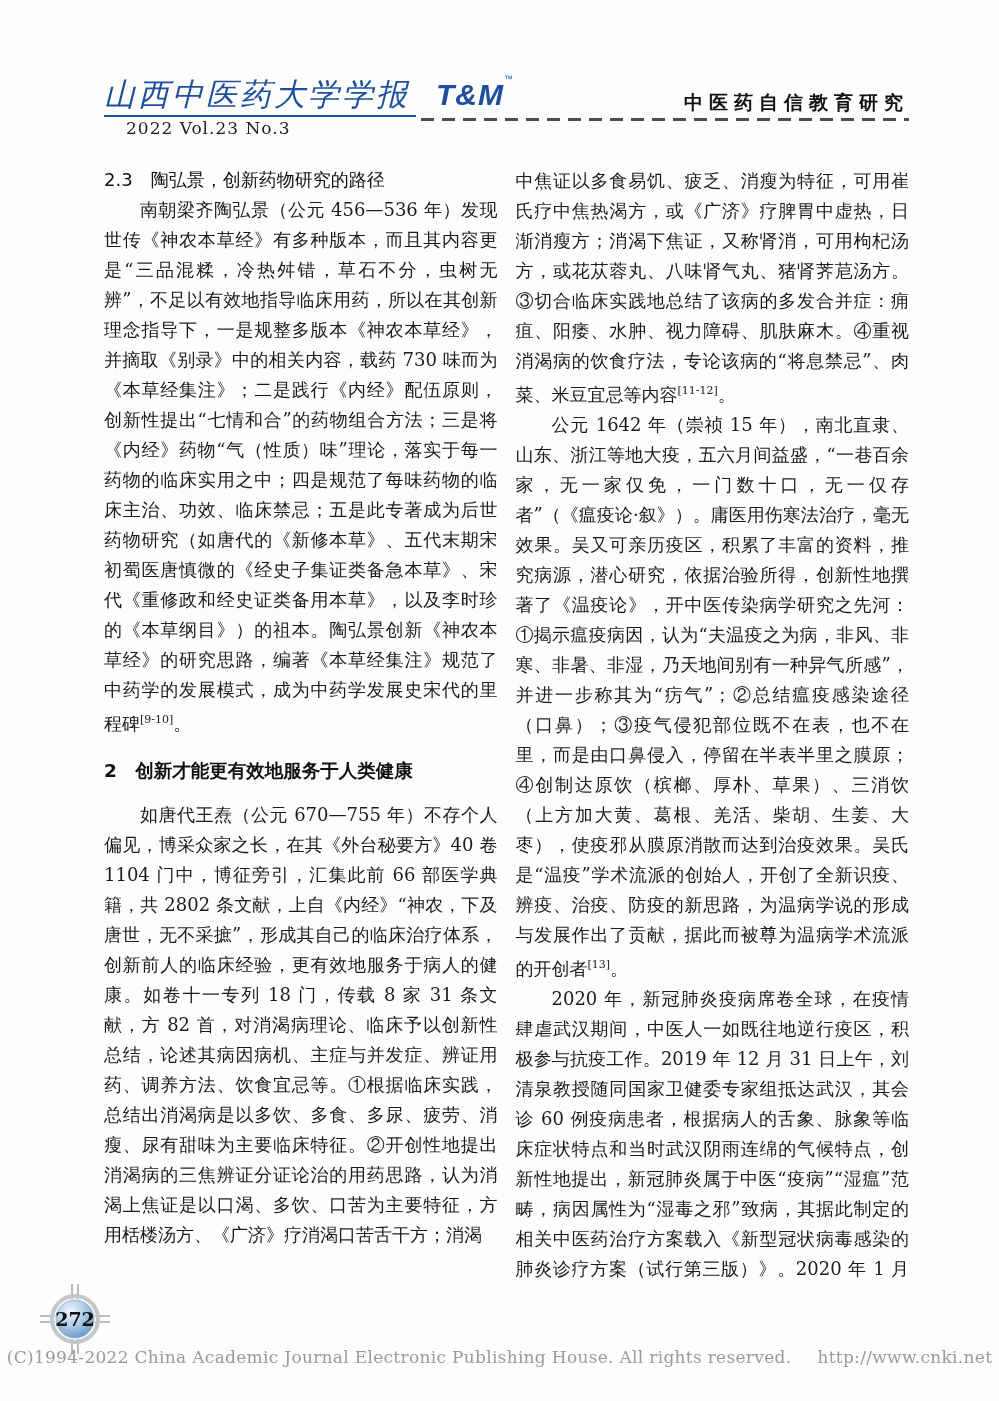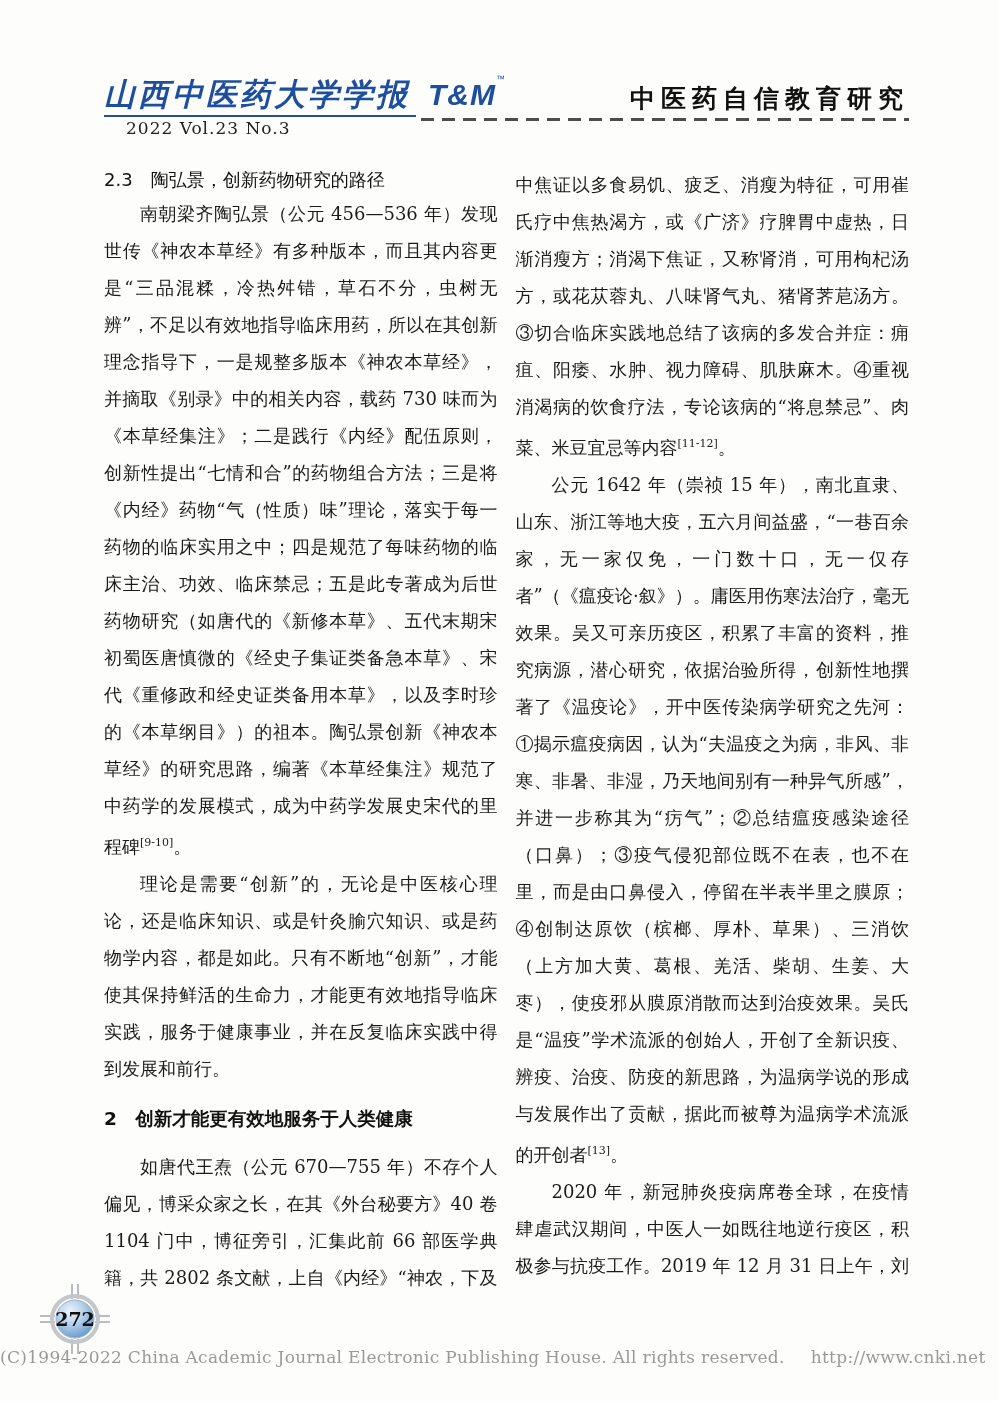--- a/index.html
+++ b/index.html
@@ -12,74 +12,74 @@
     background: #fdfdfb;
     overflow: hidden;
     font-family: "DejaVu Serif", "Liberation Serif", serif;
     color: #1b1b1b;
   }
 
   
   .header { position: absolute; top: 74px; left: 104px; right: 90px; height: 70px; }
   .logo-row { position: absolute; left: 0; top: 0; white-space: nowrap; }
   .logo-cn {
-    font-size: 31px; font-weight: bold; font-style: italic;
+    font-size: 31px; font-weight: normal; font-style: italic;
     color: #1d4f9e; letter-spacing: 3px;
     border-bottom: 2px solid #1d4f9e; padding: 0 6px 3px 0;
   }
-  .logo-tm-wrap { color: #1d4f9e; margin-left: 12px; }
+  .logo-tm-wrap { color: #1d4f9e; margin-left: 20px; }
   .logo-tm {
     font-family: "Liberation Sans", sans-serif;
     font-size: 30px; font-weight: 900; font-style: italic; letter-spacing: 1px;
   }
   .tm-mark { font-family: "Liberation Sans", sans-serif; font-size: 9px; vertical-align: top; }
   .vol-line {
     position: absolute; left: 0; top: 44px;
     font-size: 17px; letter-spacing: 1px; color: #222; margin-left: 22px;
   }
   .column-title {
-    position: absolute; right: 0; top: 8px;
-    font-size: 25px; font-weight: bold; letter-spacing: 6px; color: #111;
+    position: absolute; right: 0; top: 16px;
+    font-size: 19px; font-weight: bold; letter-spacing: 6px; color: #111;
     font-family: "DejaVu Sans", "Liberation Sans", sans-serif;
   }
   .dashed-rule {
     position: absolute; right: 0; top: 44px;
     width: 488px; height: 3px;
     background: repeating-linear-gradient(90deg, #4d4d4d 0 13px, transparent 13px 21px);
   }
 
   
   .content {
     position: absolute; top: 166px; left: 104px; right: 90px;
     display: flex; gap: 18px; height: 1124px; overflow: hidden;
   }
   .col { flex: 1 1 0; min-width: 0; }
   .para {
-    font-size: 18px; line-height: 37px;
+    font-size: 18px; line-height: 30px;
     text-align: justify; text-indent: 2em;
     color: #1b1b1b;
   }
   .para.no-indent { text-indent: 0; }
   .ref { font-size: 11px; color: #1b1b1b; }
   .sub-heading {
     font-size: 18px; line-height: 27px; font-weight: normal; color: #111;
     font-family: "DejaVu Sans", "Liberation Sans", sans-serif;
     margin: 0 0 2px 0;
   }
   .section-heading {
     font-size: 18.5px; line-height: 27px; font-weight: bold; color: #111;
     font-family: "DejaVu Sans", "Liberation Sans", sans-serif;
     margin: 18px 0 16px 0;
   }
 
   
   .page-badge { position: absolute; left: 40px; top: 1284px; width: 70px; height: 70px; }
   .copyright-line {
     position: absolute; left: 0; right: 0; top: 1347px;
-    text-align: left; font-size: 17px; color: #9a9a9a; letter-spacing: 0.3px;
+    text-align: center; font-size: 17px; color: #9a9a9a; letter-spacing: 0.3px;
   }
   .copyright-url { margin-left: 26px; color: #9a9a9a; text-decoration: none; }
 </style>
 </head>
 <body>
 
 <div class="page">
 
   <div class="header">
     <div class="logo-row">
@@ -87,21 +87,20 @@
     </div>
     <div class="vol-line">2022  Vol.23  No.3</div>
     <div class="column-title">中医药自信教育研究</div>
     <div class="dashed-rule"></div>
   </div>
 
   <div class="content">
     <div class="col">
       <h3 class="sub-heading">2.3　陶弘景，创新药物研究的路径</h3>
       <p class="para"><span>南朝梁齐陶弘景（公元 456—536 年）发现世传《神农本草经》有多种版本，而且其内容更是“三品混糅，冷热舛错，草石不分，虫树无辨”，不足以有效地指导临床用药，所以在其创新理念指导下，一是规整多版本《神农本草经》，并摘取《别录》中的相关内容，载药 730 味而为《本草经集注》；二是践行《内经》配伍原则，创新性提出“七情和合”的药物组合方法；三是将《内经》药物“气（性质）味”理论，落实于每一药物的临床实用之中；四是规范了每味药物的临床主治、功效、临床禁忌；五是此专著成为后世药物研究（如唐代的《新修本草》、五代末期宋初蜀医唐慎微的《经史子集证类备急本草》、宋代《重修政和经史证类备用本草》，以及李时珍的《本草纲目》）的祖本。陶弘景创新《神农本草经》的研究思路，编著《本草经集注》规范了中药学的发展模式，成为中药学发展史宋代的里程碑</span><sup class="ref">[9-10]</sup><span>。</span></p>
-      <p class="para">理论是需要“创新”的，无论是中医核心理论，还是临床知识、或是针灸腧穴知识、或是药物学内容，都是如此。只有不断地“创新”，才能使其保持鲜活的生命力，才能更有效地指导临床实践，服务于健康事业，并在反复临床实践中得到发展和前行。</p>
       <h3 class="section-heading">2　创新才能更有效地服务于人类健康</h3>
       <p class="para">如唐代王焘（公元 670—755 年）不存个人偏见，博采众家之长，在其《外台秘要方》40 卷 1104 门中，博征旁引，汇集此前 66 部医学典籍，共 2802 条文献，上自《内经》“神农，下及唐世，无不采摭”，形成其自己的临床治疗体系，创新前人的临床经验，更有效地服务于病人的健康。如卷十一专列 18 门，传载 8 家 31 条文献，方 82 首，对消渴病理论、临床予以创新性总结，论述其病因病机、主症与并发症、辨证用药、调养方法、饮食宜忌等。①根据临床实践，总结出消渴病是以多饮、多食、多尿、疲劳、消瘦、尿有甜味为主要临床特征。②开创性地提出消渴病的三焦辨证分证论治的用药思路，认为消渴上焦证是以口渴、多饮、口苦为主要特征，方用栝楼汤方、《广济》疗消渴口苦舌干方；消渴</p>
     </div>
 
     <div class="col">
       <p class="para no-indent"><span>中焦证以多食易饥、疲乏、消瘦为特征，可用崔氏疗中焦热渴方，或《广济》疗脾胃中虚热，日渐消瘦方；消渴下焦证，又称肾消，可用枸杞汤方，或花苁蓉丸、八味肾气丸、猪肾荠苨汤方。③切合临床实践地总结了该病的多发合并症：痈疽、阳痿、水肿、视力障碍、肌肤麻木。④重视消渴病的饮食疗法，专论该病的“将息禁忌”、肉菜、米豆宜忌等内容</span><sup class="ref">[11-12]</sup><span>。</span></p>
       <p class="para"><span>公元 1642 年（崇祯 15 年），南北直隶、山东、浙江等地大疫，五六月间益盛，“一巷百余家，无一家仅免，一门数十口，无一仅存者”（《瘟疫论·叙》）。庸医用伤寒法治疗，毫无效果。吴又可亲历疫区，积累了丰富的资料，推究病源，潜心研究，依据治验所得，创新性地撰著了《温疫论》，开中医传染病学研究之先河：①揭示瘟疫病因，认为“夫温疫之为病，非风、非寒、非暑、非湿，乃天地间别有一种异气所感”，并进一步称其为“疠气”；②总结瘟疫感染途径（口鼻）；③疫气侵犯部位既不在表，也不在里，而是由口鼻侵入，停留在半表半里之膜原；④创制达原饮（槟榔、厚朴、草果）、三消饮（上方加大黄、葛根、羌活、柴胡、生姜、大枣），使疫邪从膜原消散而达到治疫效果。吴氏是“温疫”学术流派的创始人，开创了全新识疫、辨疫、治疫、防疫的新思路，为温病学说的形成与发展作出了贡献，据此而被尊为温病学术流派的开创者</span><sup class="ref">[13]</sup><span>。</span></p>
       <p class="para">2020 年，新冠肺炎疫病席卷全球，在疫情肆虐武汉期间，中医人一如既往地逆行疫区，积极参与抗疫工作。2019 年 12 月 31 日上午，刘清泉教授随同国家卫健委专家组抵达武汉，其会诊 60 例疫病患者，根据病人的舌象、脉象等临床症状特点和当时武汉阴雨连绵的气候特点，创新性地提出，新冠肺炎属于中医“疫病”“湿瘟”范畴，病因属性为“湿毒之邪”致病，其据此制定的相关中医药治疗方案载入《新型冠状病毒感染的肺炎诊疗方案（试行第三版）》。2020 年 1 月 26 日，张伯礼院士、刘清泉教授团队在《中医药防治新型冠状病毒感染的肺炎各地诊疗方案综合分析》的基础上，及时调整思路，综合各地临床用药经验，认为连花清瘟组方中汇聚了 3 个朝代治疗外感热性病的著名方剂，如汉代张仲景的麻杏石甘汤、明代吴又可治疗瘟疫用的大黄、清代的银翘散等，其中麻黄、薄荷可以发散风热犯卫证患者的风热外邪；金银花、连翘、板蓝根、贯众等可以治疗嗓子痛，杏仁、鱼腥草</p>
     </div>
   </div>

